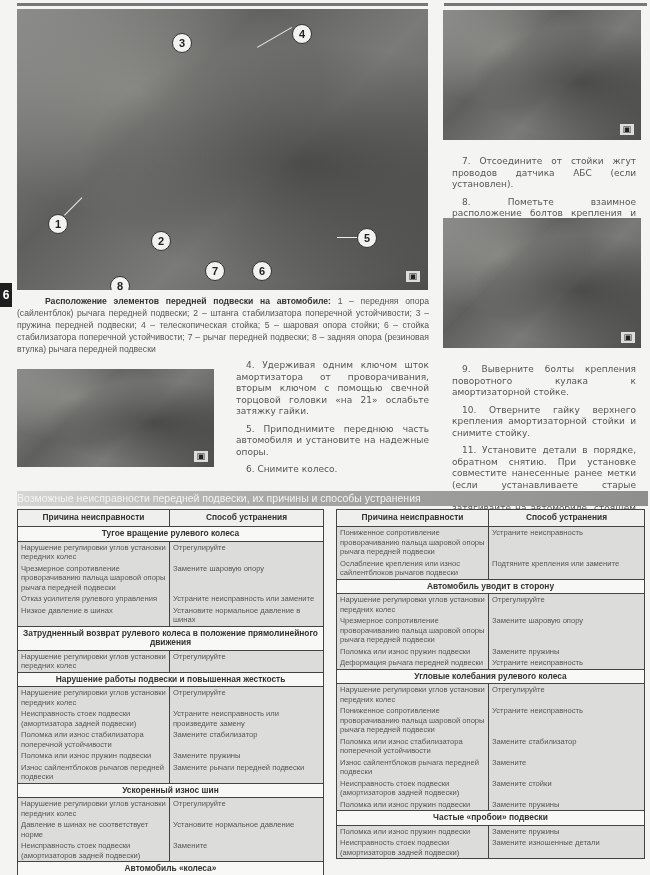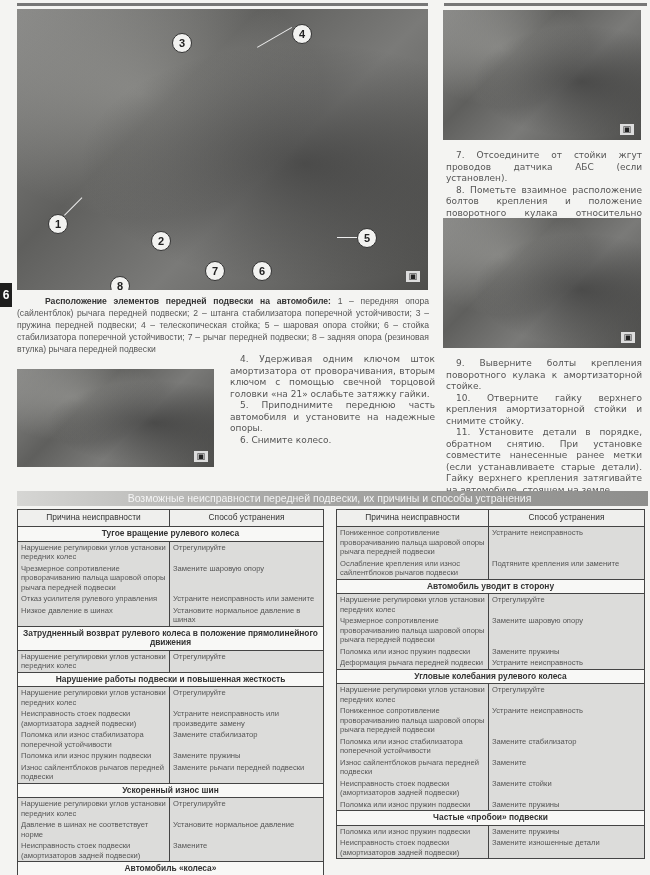--- a/index.html
+++ b/index.html
@@ -8,24 +8,24 @@
   .photo::after { content:""; position:absolute; inset:0; background:radial-gradient(ellipse at 70% 55%, rgba(40,40,40,.55) 0%, rgba(0,0,0,0) 55%), radial-gradient(ellipse at 30% 30%, rgba(200,200,195,.35) 0%, rgba(0,0,0,0) 45%); }
   .topline { position:absolute; left:17px; top:3px; width:411px; height:3px; background:#777; }
   .topline2 { position:absolute; left:444px; top:3px; width:203px; height:3px; background:#777; }
   .callout { position:absolute; width:18px; height:18px; border-radius:50%; background:#f2f2f0; border:1px solid #333; font-size:11px; font-weight:bold; color:#222; display:flex; align-items:center; justify-content:center; z-index:2; }
   .leader { position:absolute; background:#eee; height:1px; transform-origin:0 0; z-index:1; }
   .cam-icon { position:absolute; width:14px; height:11px; background:#ddd; color:#222; font-size:9px; line-height:11px; text-align:center; z-index:2; }
   .chapter-tab { position:absolute; left:0; top:283px; width:12px; height:24px; background:#1e1e1e; color:#fff; font-size:12px; font-weight:bold; display:flex; align-items:center; justify-content:center; }
   .caption { position:absolute; left:17px; top:295px; width:412px; font-size:8.6px; line-height:12px; color:#555; text-align:justify; }
   .caption b { color:#333;margin-left:28px; }
   .steps { position:absolute; font-family:"DejaVu Sans", sans-serif; font-size:9px; line-height:11.5px; color:#555; text-align:justify; }
-  .steps p { margin:0; text-indent:10px; }
-  .banner { position:absolute; left:17px; top:491px; width:631px; height:15px; background:linear-gradient(90deg,#d6d6d4 0%,#a9a9a7 40%,#8e8e8c 100%); color:#f5f5f5; font-size:10.5px; line-height:15px; text-align:center; padding-right:6px; box-sizing:border-box; }
+  .steps p { margin:6px; text-indent:10px; }
+  .banner { position:absolute; left:17px; top:491px; width:631px; height:15px; background:linear-gradient(90deg,#d6d6d4 0%,#a9a9a7 40%,#8e8e8c 100%); color:#f5f5f5; font-size:10.5px; line-height:15px; text-align:left; padding-right:6px; box-sizing:border-box; }
   table.faults { position:absolute; border-collapse:collapse; font-size:7.6px; line-height:9.5px; color:#555; table-layout:fixed; }
-  table.faults th { background:#efefed; color:#333; font-size:8.4px; font-weight:normal; border:1px solid #444; padding:1px 3px; height:14px; }
+  table.faults th { background:#efefed; color:#333; font-size:8.4px; font-weight:bold; border:1px solid #444; padding:1px 3px; height:14px; }
   table.faults td { border-left:1px solid #444; border-right:1px solid #444; padding:1px 3px; vertical-align:top; background:#dcdcda; }
   table.faults tr.sec td { background:#f8f8f6; color:#333; font-weight:bold; font-size:8.4px; text-align:center; border-top:1px solid #444; border-bottom:1px solid #444; padding:2px 3px; }
   table.faults tr.last td { border-bottom:1px solid #444; }
   table.faults td.c1 { border-right:1px solid #444; }
 </style>
 </head>
 <body>
 
 <div class="topline"></div>
 <div class="topline2"></div>

